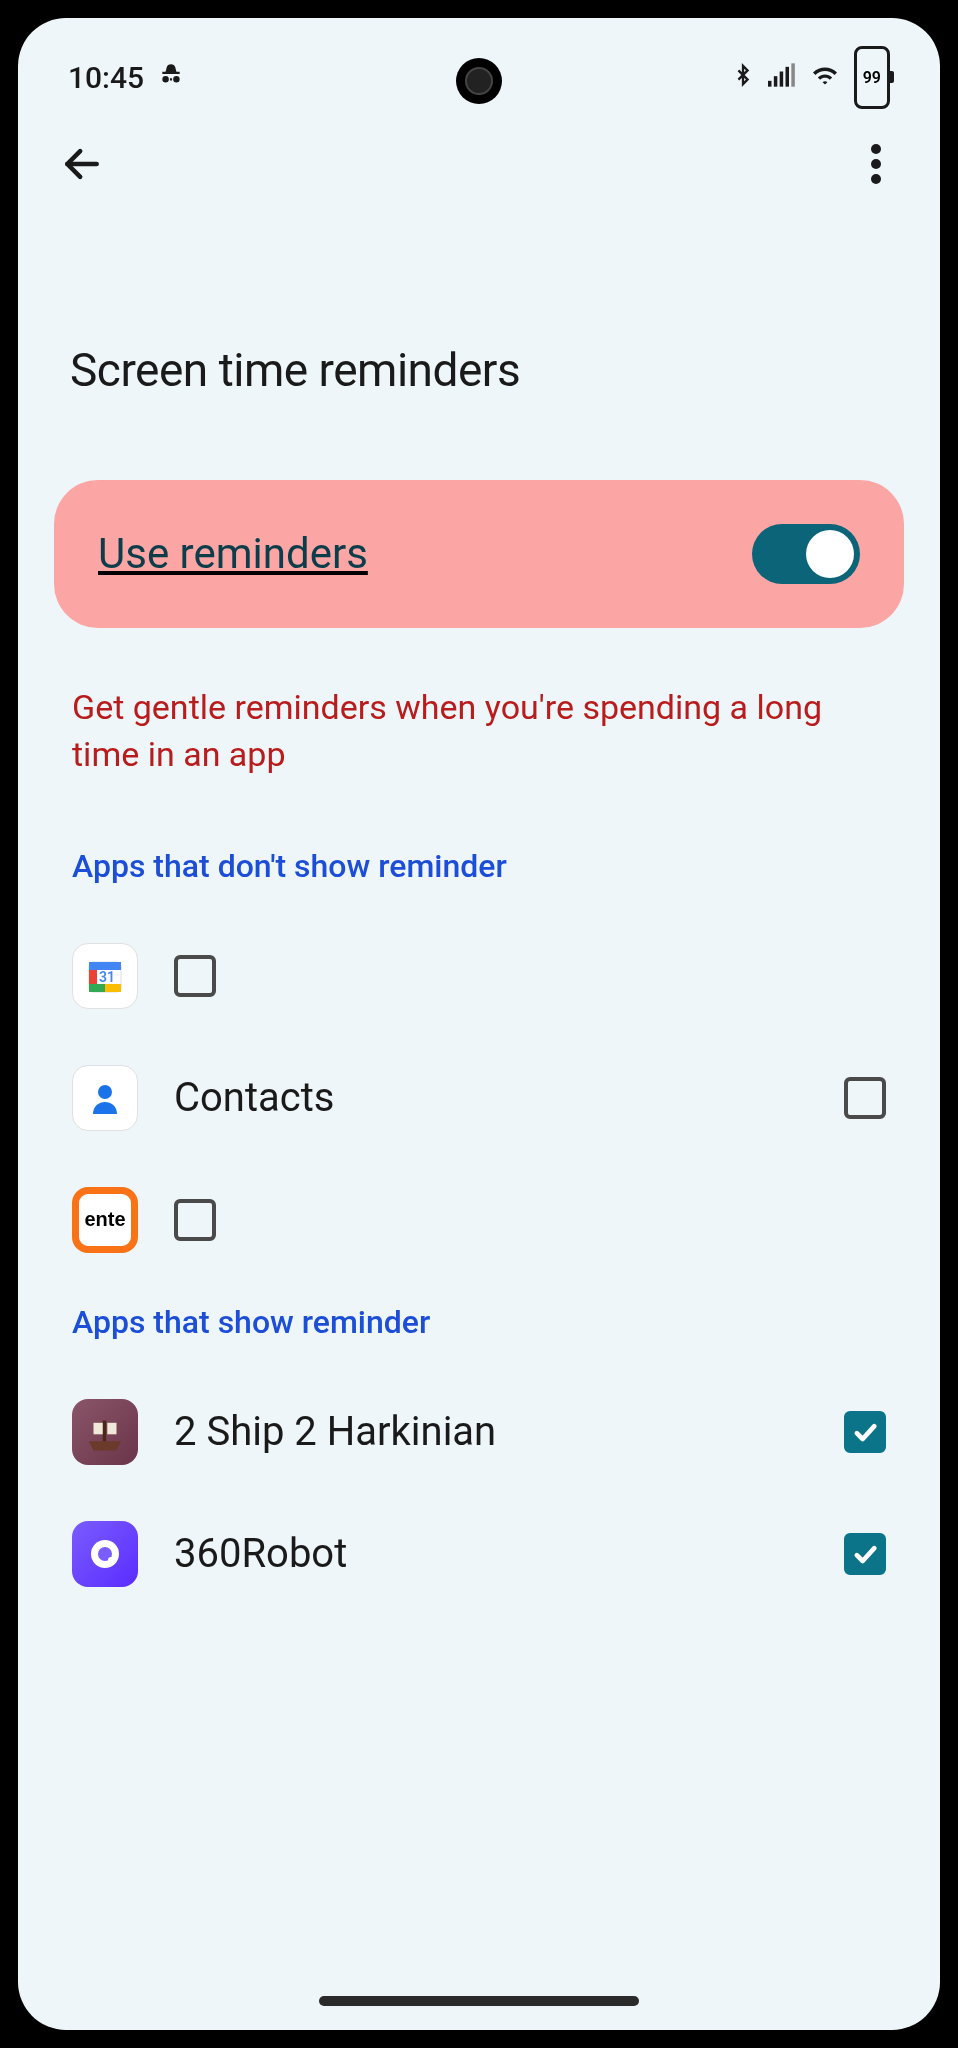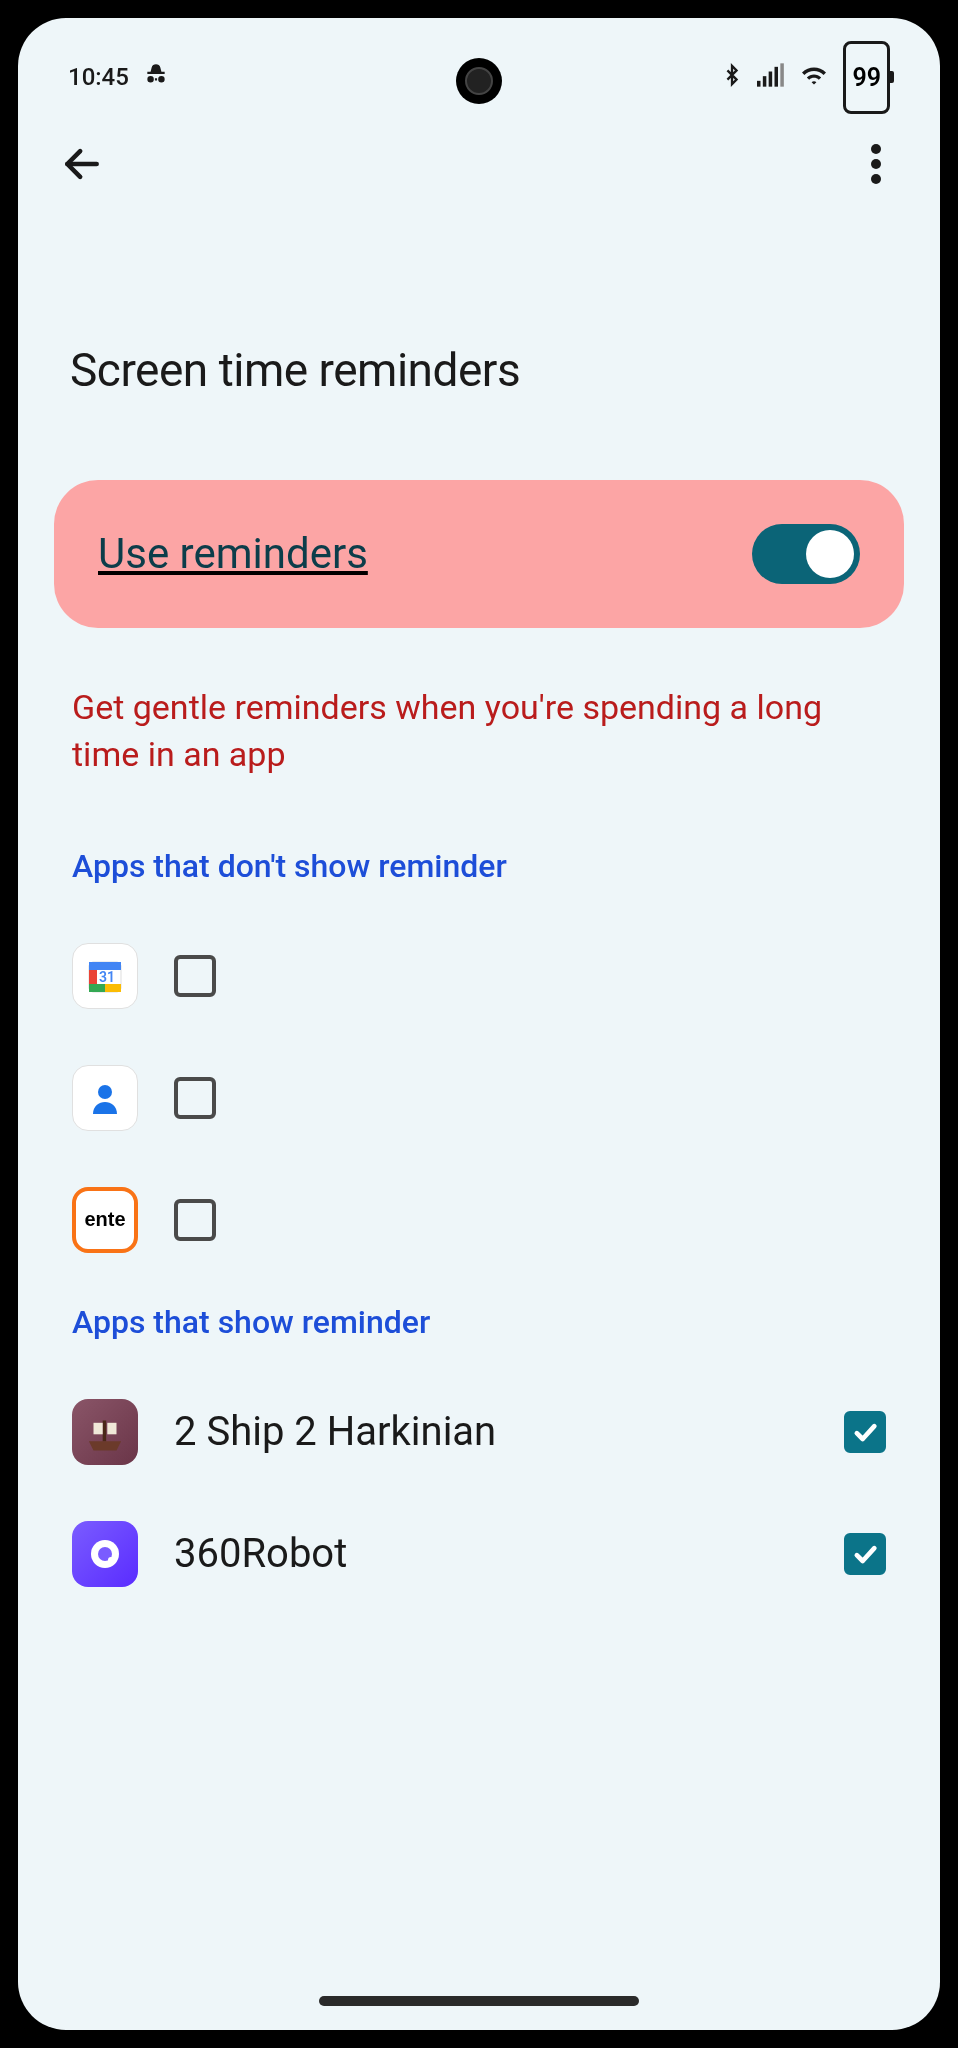--- a/index.html
+++ b/index.html
@@ -61,37 +61,37 @@
       align-items: center;
       padding: 38px 50px 10px 50px;
       height: 90px;
     }
     .status-left {
       display: flex;
       align-items: center;
       gap: 14px;
     }
     .status-time {
-      font-size: 24px;
+      font-size: 30px;
       font-weight: 500;
       color: #1a1a1a;
     }
     .status-right {
       display: flex;
       align-items: center;
       gap: 14px;
     }
     .battery-pill {
       display: flex;
       align-items: center;
       gap: 2px;
       border: 3px solid #1a1a1a;
       border-radius: 8px;
       padding: 19px 6px;
-      font-size: 25px;
+      font-size: 16px;
       font-weight: 600;
       position: relative;
     }
     .battery-pill::after {
       content: '';
       position: absolute;
       right: -7px;
       top: 50%;
       transform: translateY(-50%);
       width: 4px;
@@ -228,21 +228,21 @@
     .icon-calendar {
       background: #fff;
       border: 1px solid #e0e0e0;
     }
     .icon-contacts {
       background: #fff;
       border: 1px solid #e0e0e0;
     }
     .icon-ente {
       background: #fff;
-      border: 4px solid #f97316;
+      border: 7px solid #f97316;
       font-family: sans-serif;
       font-size: 20px;
       font-weight: 700;
       color: #000;
     }
     .icon-ship {
       background: linear-gradient(135deg, #8a5568, #6a3548);
     }
     .icon-robot {
       background: linear-gradient(135deg, #7a5cff, #5a2cff);
@@ -337,20 +337,21 @@
           <div class="checkbox"></div>
         </div>
 
         <div class="app-row">
           <div class="app-icon icon-contacts">
             <svg width="40" height="40" viewBox="0 0 40 40">
               <circle cx="20" cy="14" r="7" fill="#1a73e8"></circle>
               <path d="M8 36c0-8 6-12 12-12s12 4 12 12" fill="#1a73e8"></path>
             </svg>
           </div>
+          <span class="app-name">Contacts</span>
           <div class="checkbox"></div>
         </div>
 
         <div class="app-row">
           <div class="app-icon icon-ente">ente</div>
           <div class="checkbox"></div>
         </div>
       </div>
 
       <div class="section-header">Apps that show reminder</div>

